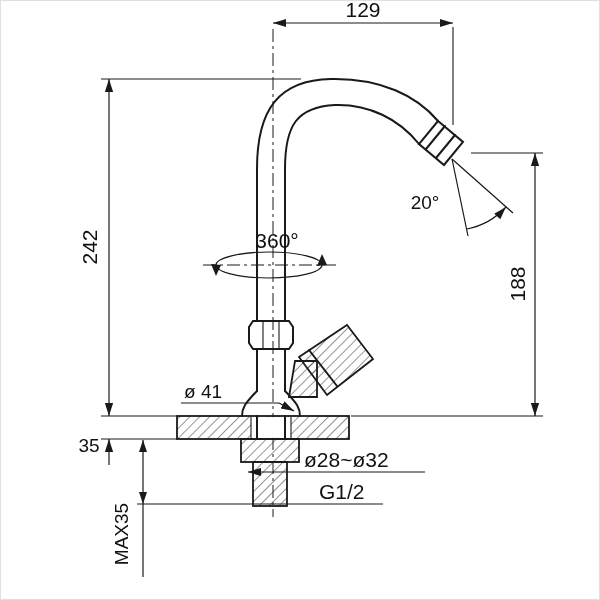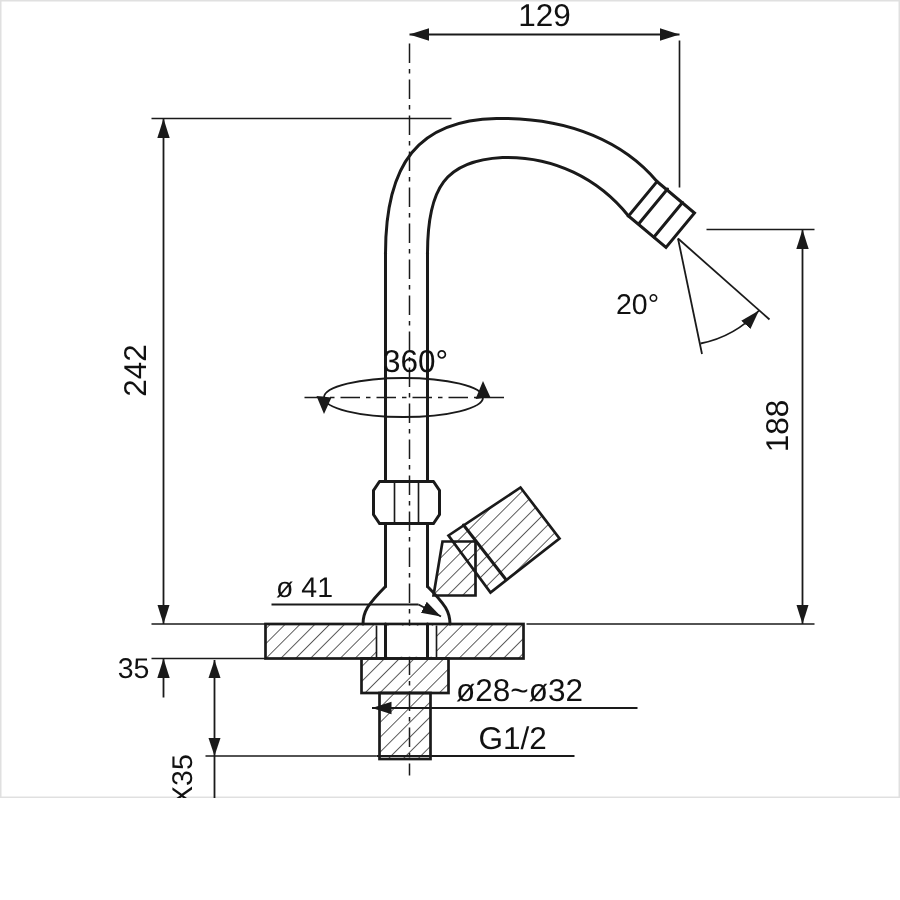--- a/index.html
+++ b/index.html
@@ -1,17 +1,17 @@
 <!DOCTYPE html>
 <html><head>
 <meta charset="utf-8">
 <style>
   html,body{margin:0;padding:0;background:#fff;}
   .canvas{
-    width:600px;height:532px;position:relative;background:#fff;
+    width:600px;height:600px;position:relative;background:#fff;
     border:1px solid #e0e0e0;box-sizing:border-box;
     font-family:"Liberation Sans", sans-serif;
   }
   svg{display:block;}
   .obj    {stroke:#1a1a1a;stroke-width:2;fill:none;stroke-linecap:round;}
   .objfill{stroke:#1a1a1a;stroke-width:1.8;fill:url(#hatch);}
   .thin   {stroke:#1a1a1a;stroke-width:1.1;fill:none;}
   .dim    {stroke:#1a1a1a;stroke-width:1.2;fill:none;}
   .cline  {stroke:#1a1a1a;stroke-width:1;fill:none;stroke-dasharray:13 4 3 4;}
   .lbl    {fill:#111;font-size:21px;font-family:"Liberation Sans", sans-serif;}

